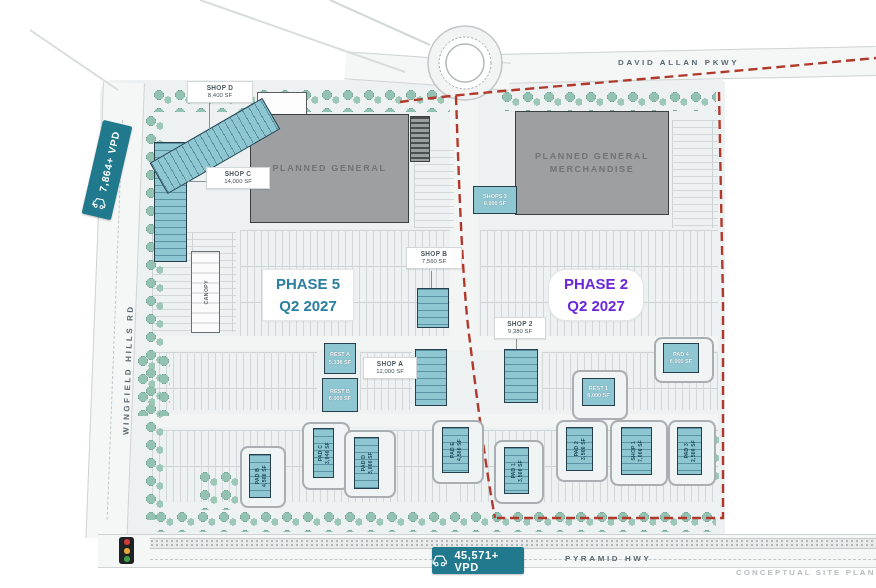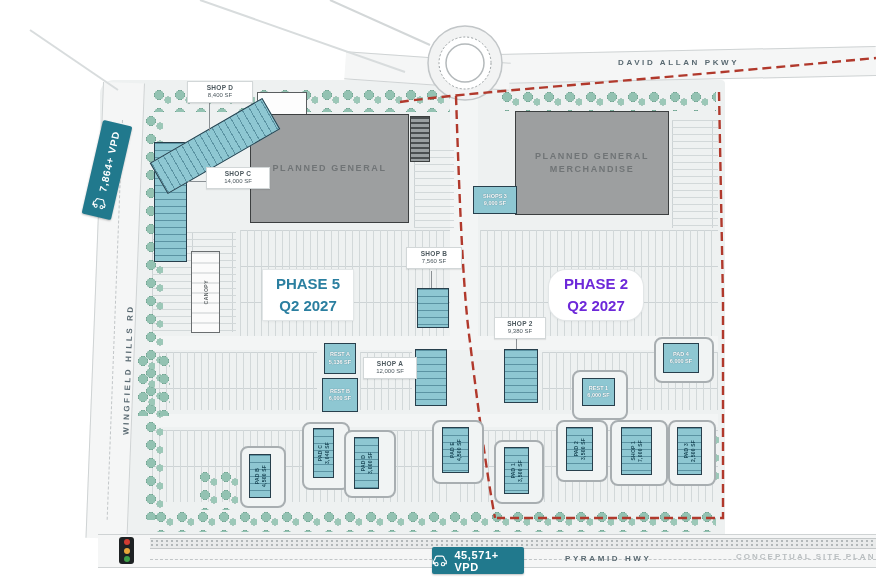--- a/index.html
+++ b/index.html
@@ -264,21 +264,21 @@
     <span style="display:block;">Q2 2027</span>
   </div>
   <div class="abs phasebox phase2" style="left:549px;top:270px;width:82px;">
     <span style="display:block;">PHASE 2</span>
     <span style="display:block;">Q2 2027</span>
   </div>
 
   <div class="abs roadlabel" style="left:594px;top:58px;padding-left:24px;">DAVID ALLAN PKWY</div>
   <div class="abs roadlabel" style="left:565px;top:554px;">PYRAMID HWY</div>
   <div class="abs roadlabel vroadlabel" style="left:124px;top:290px;height:145px;transform:rotate(180deg) rotate(2deg);">WINGFIELD HILLS RD</div>
-  <div class="abs note" style="left:736px;top:552px;">CONCEPTUAL SITE PLAN</div>
+  <div class="abs note" style="left:736px;top:568px;">CONCEPTUAL SITE PLAN</div>
 
   <div class="abs vpd vpd-left" style="left:92px;top:122px;width:30px;height:96px;transform:rotate(13deg);">
     <span class="vlab">7,864+ VPD</span>
     <svg width="14" height="11" viewBox="0 0 14 11">
       <path d="M2 5 L3.2 2 Q3.5 1 4.6 1 L9.4 1 Q10.5 1 10.8 2 L12 5 L13 5.6 L13 8 L11.5 8 M2.5 8 L1 8 L1 5.6 Z" fill="none" stroke="#ffffff" stroke-width="1.1"></path>
       <circle cx="4" cy="8.4" r="1.5" fill="none" stroke="#ffffff" stroke-width="1"></circle>
       <circle cx="10" cy="8.4" r="1.5" fill="none" stroke="#ffffff" stroke-width="1"></circle>
     </svg>
   </div>
   <div class="abs vpd vpd-bottom" style="left:432px;top:547px;width:92px;height:27px;">

